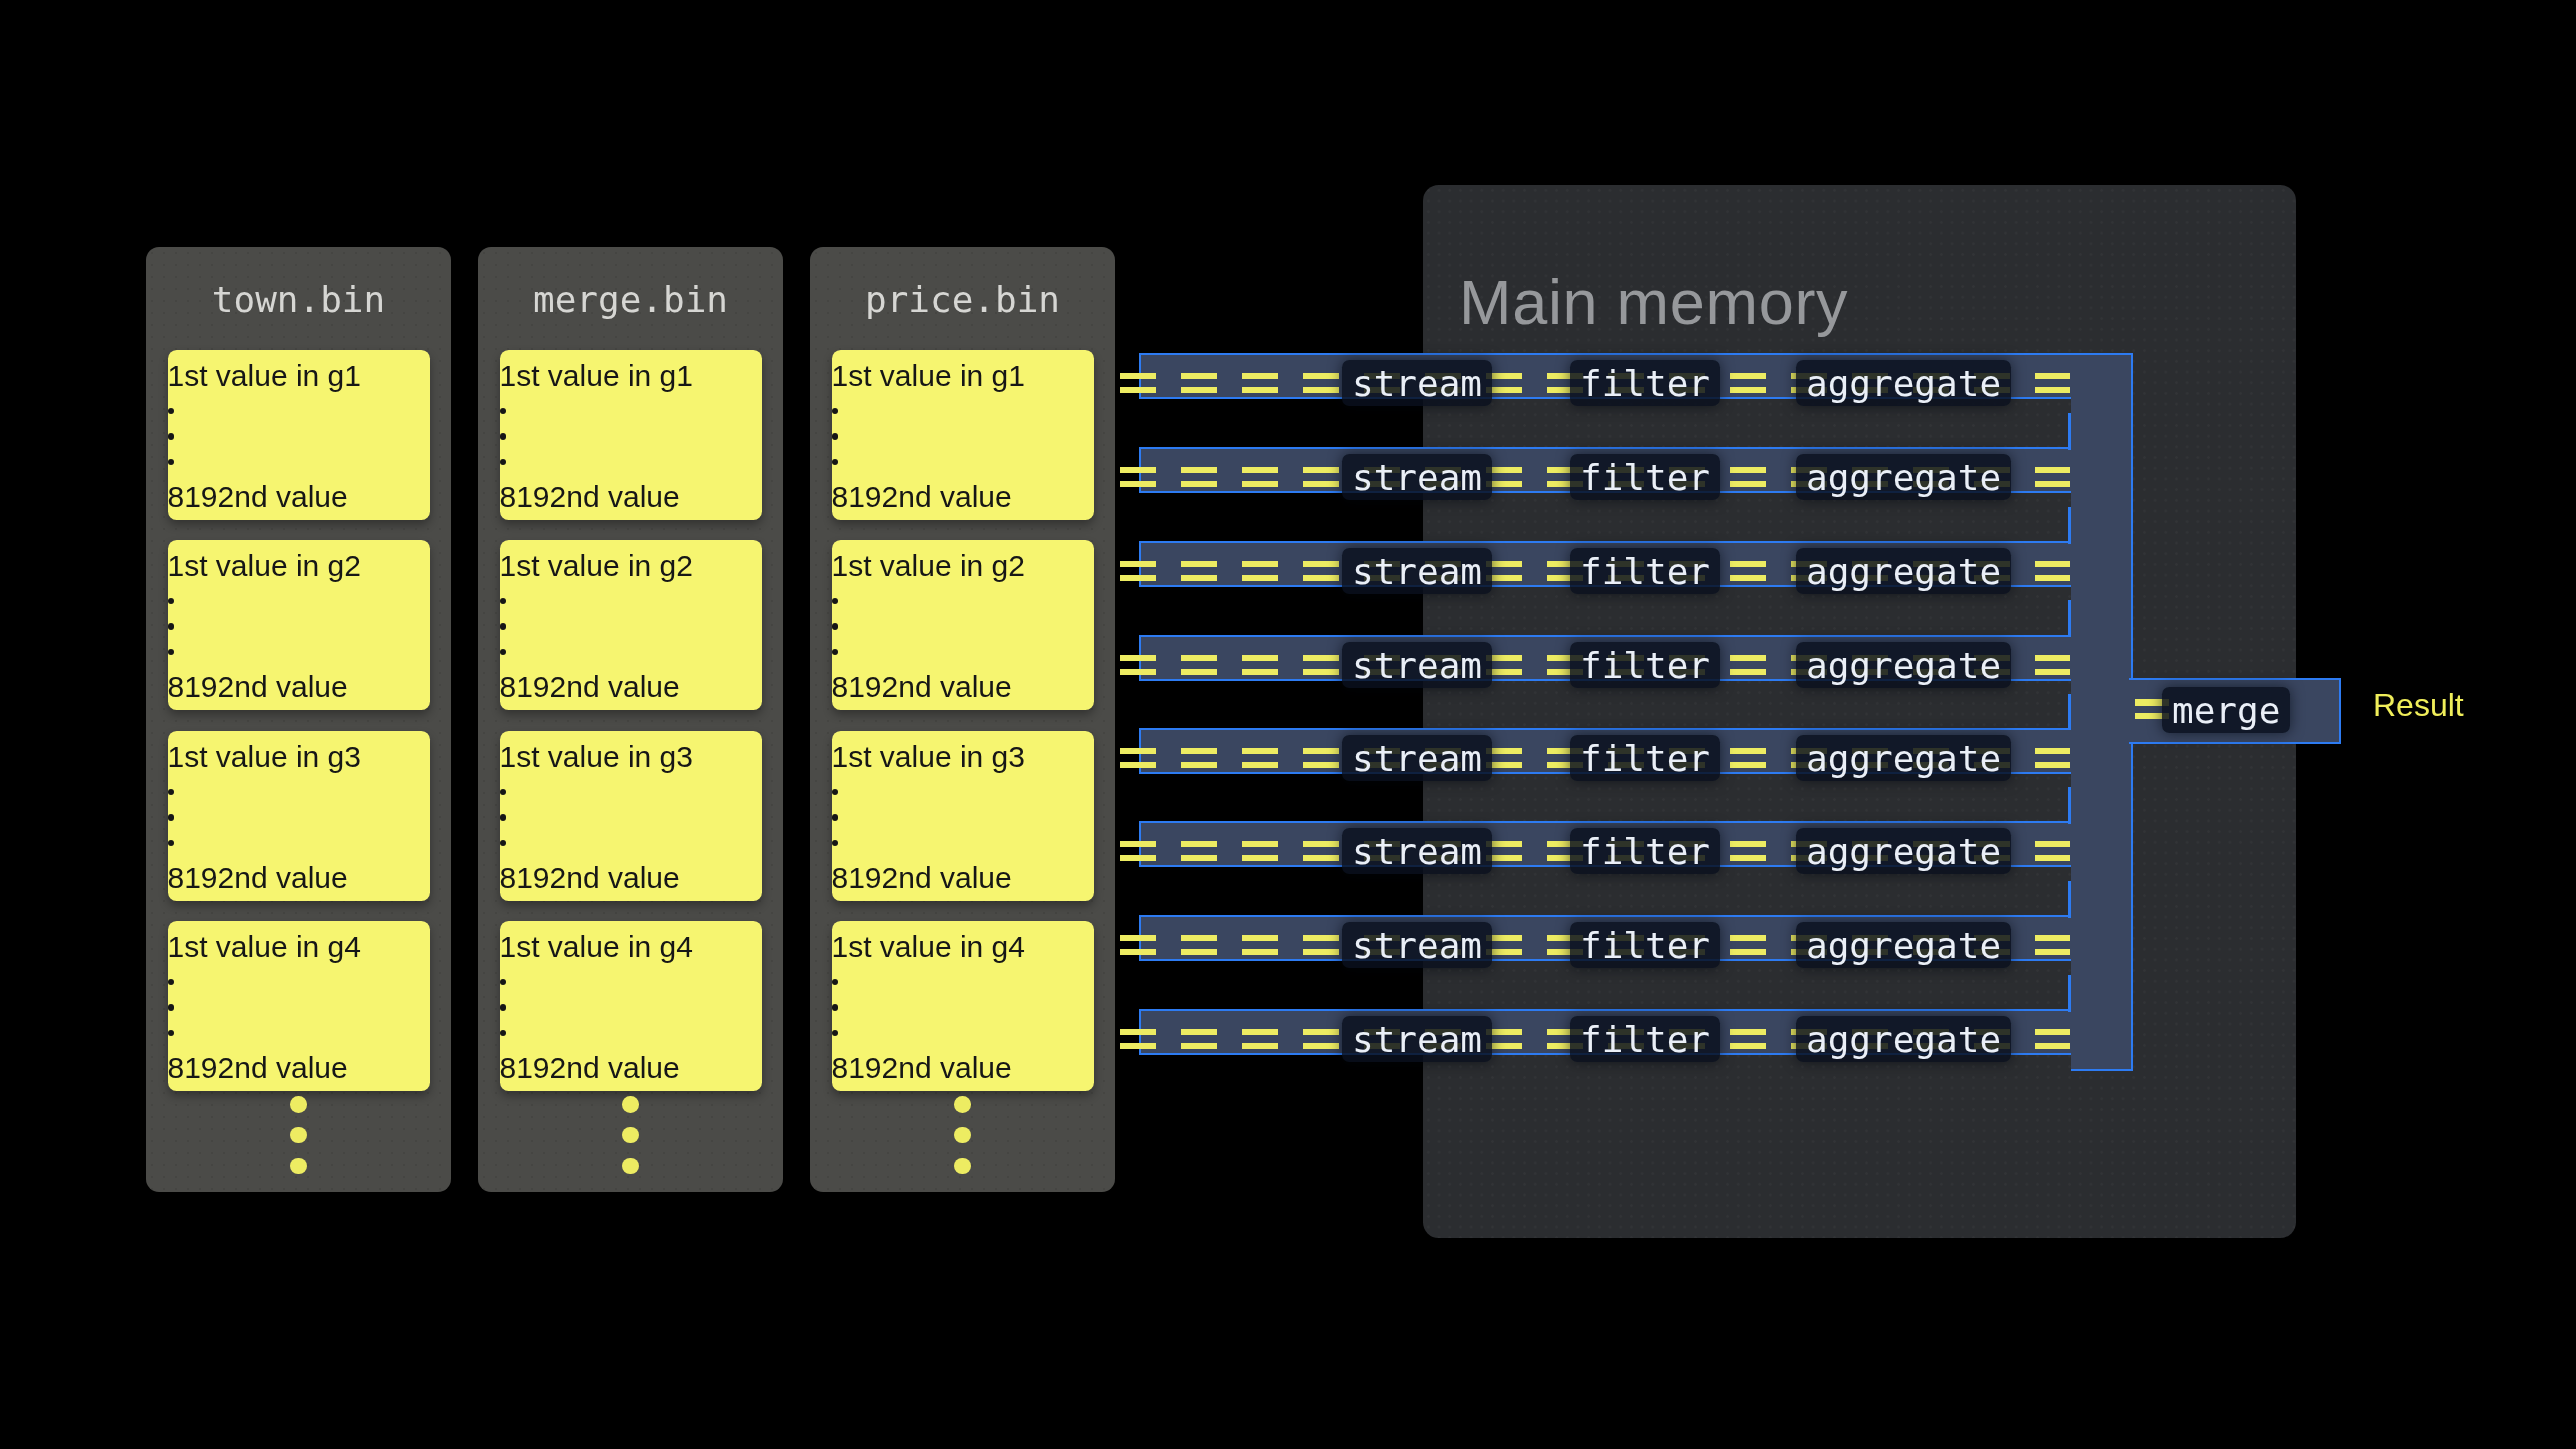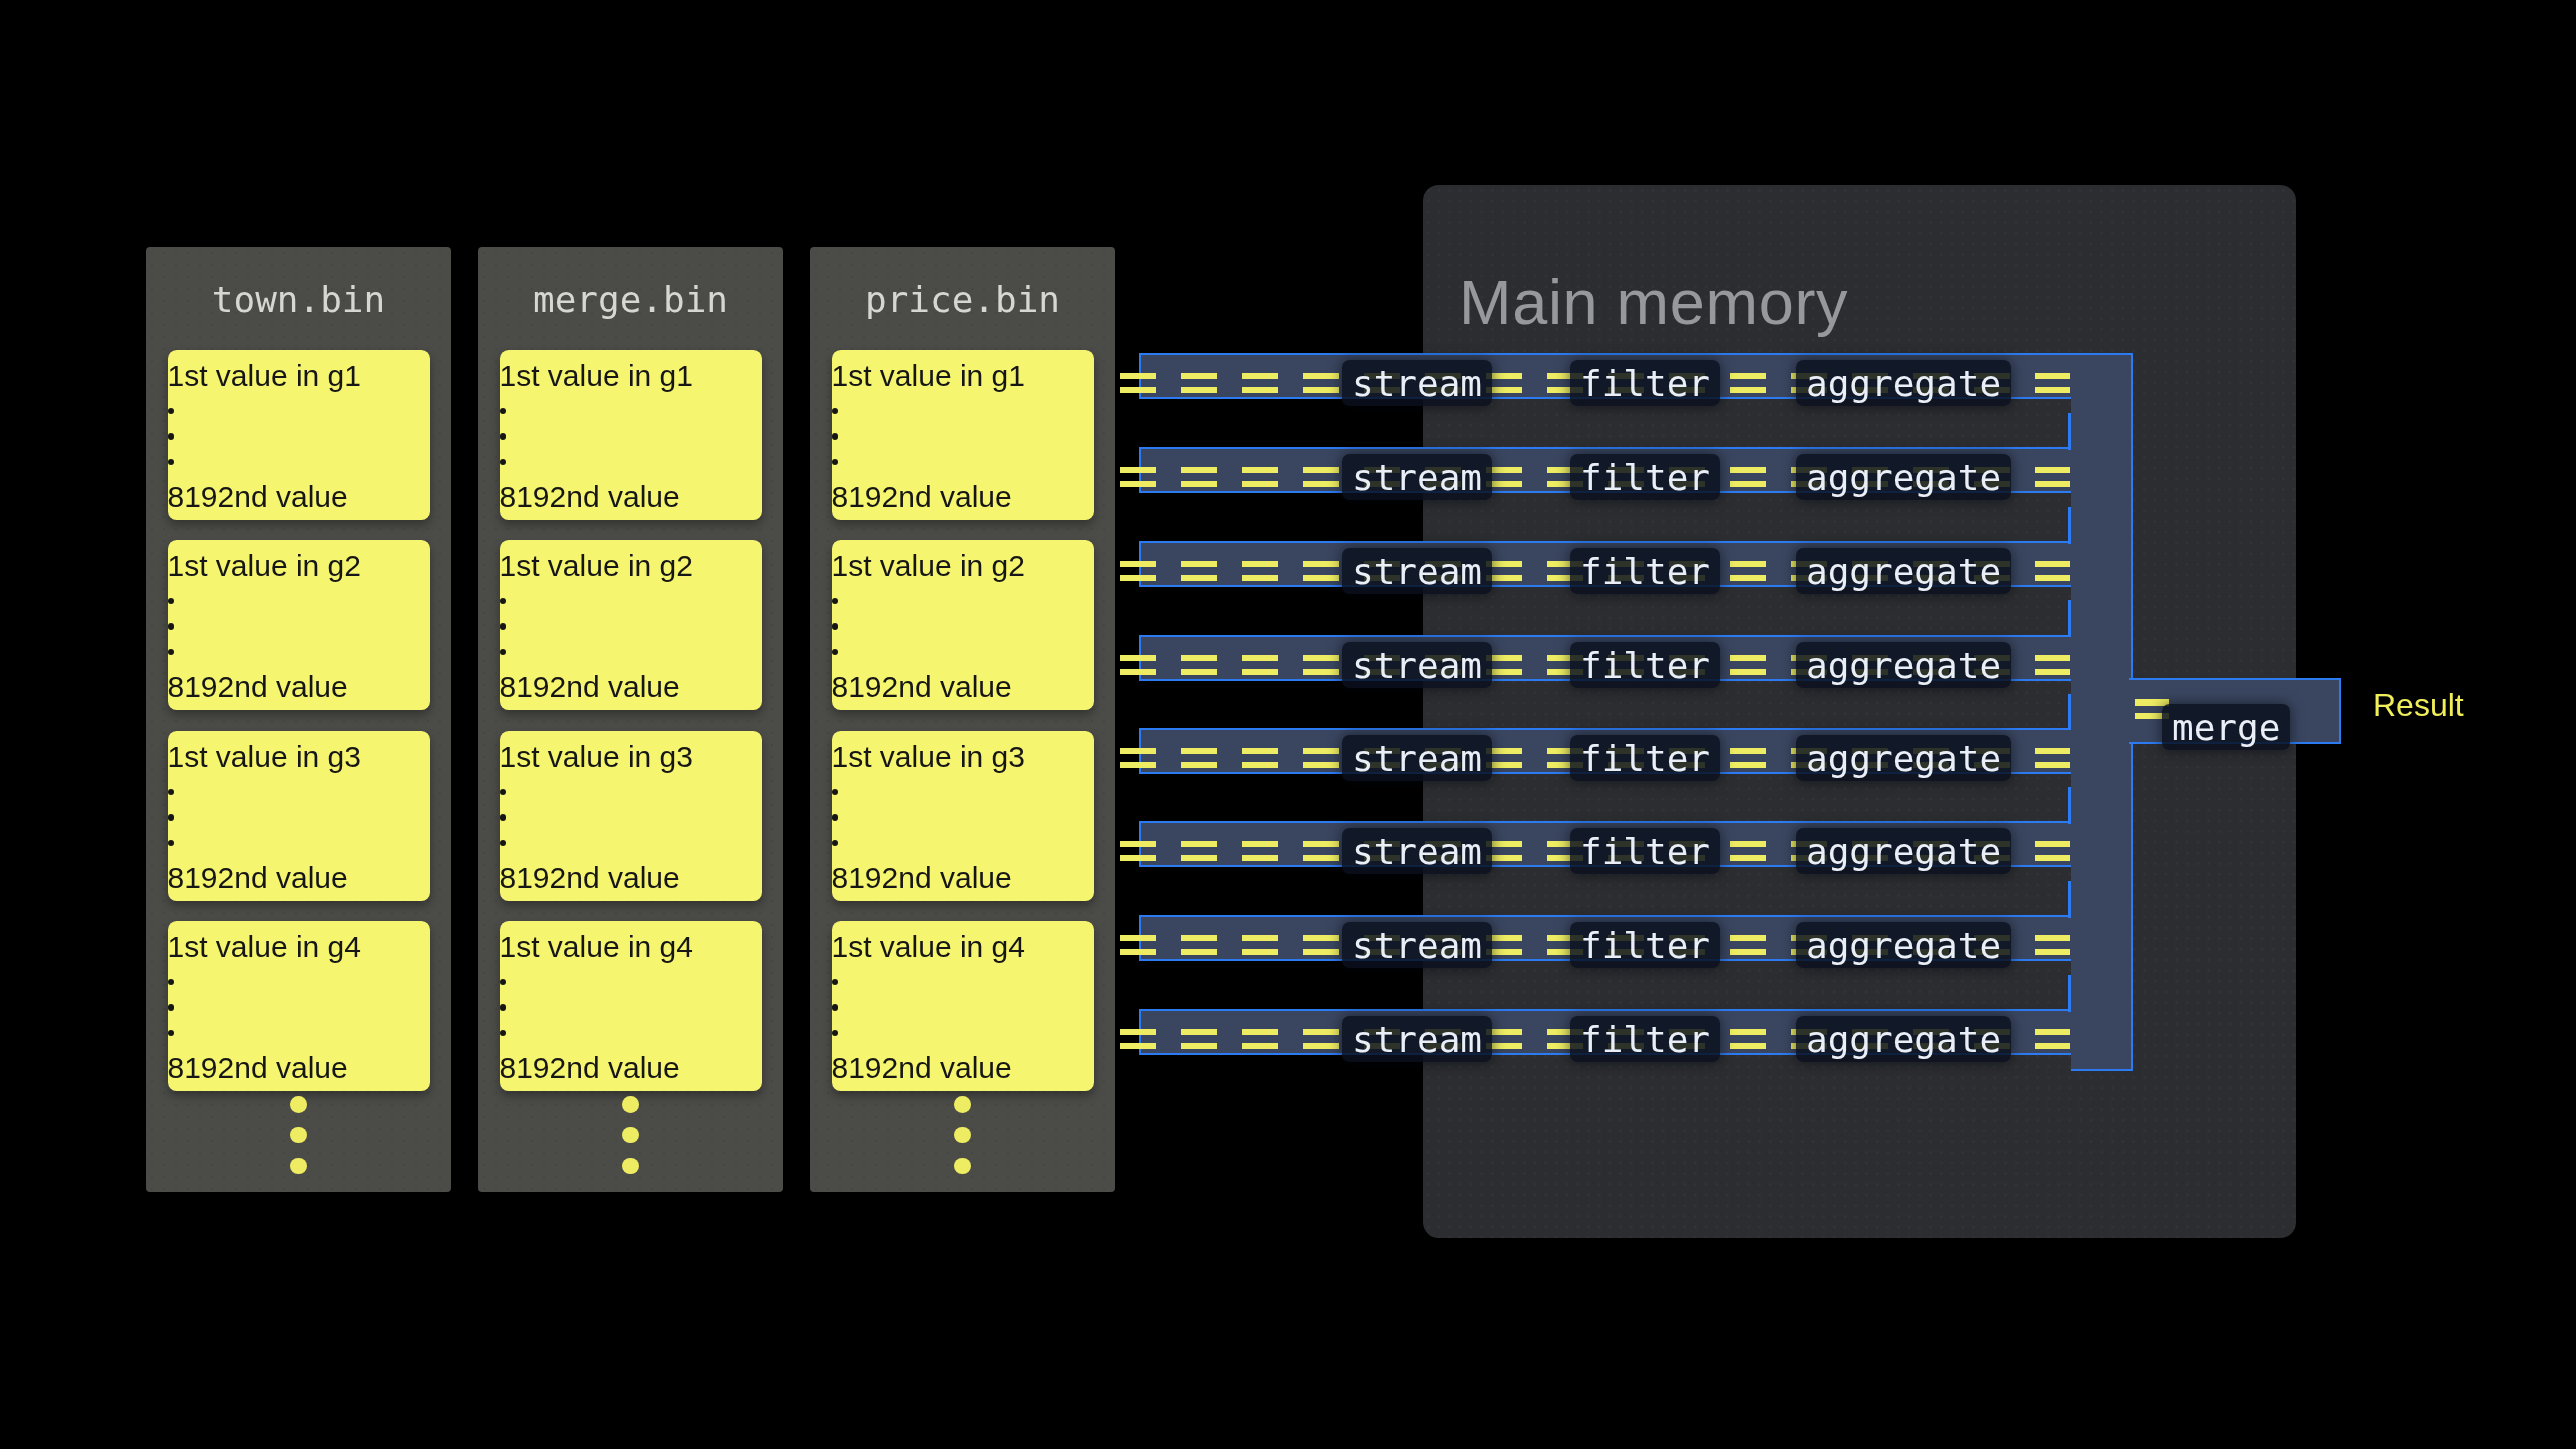--- a/index.html
+++ b/index.html
@@ -17,21 +17,21 @@
 
   
   .memory-panel{position:absolute;left:1423px;top:185px;width:873px;height:1053px;
     background-color:var(--panel);
     background-image:radial-gradient(rgba(255,255,255,0.030) 1.1px,transparent 1.6px);
     background-size:10.7px 10.7px;border-radius:15.7px;}
   .memory-title{position:absolute;left:36px;top:86px;font-size:63px;line-height:1;
     color:var(--panel-text);letter-spacing:0.7px;}
 
   
-  .fcol{position:absolute;top:247px;width:305px;height:945px;border-radius:4px;
+  .fcol{position:absolute;top:247px;width:305px;height:945px;border-radius:13px;
     background-color:var(--col-bg);
     background-image:radial-gradient(rgba(0,0,0,0.08) 1.1px,transparent 1.6px);
     background-size:12px 12px;
     box-shadow:0 8.6px 18.6px rgba(0,0,0,0.45);}
   .fname{position:absolute;top:31.5px;left:0;width:100%;text-align:center;
     font-family:"DejaVu Sans Mono",monospace;font-size:36px;color:var(--col-text);}
   .gbox{position:absolute;left:21.5px;width:262px;height:170px;border-radius:8.6px;
     background:var(--yellow-box);display:flex;flex-direction:column;align-items:flex-start;
     justify-content:space-between;padding:9.3px 0 6.4px;
     box-shadow:0 5px 10px rgba(0,0,0,0.32);}
@@ -62,21 +62,21 @@
     background:var(--navy);border:2.9px solid var(--blue);border-left:none;}
 
   
   .merge-box{position:absolute;left:2129px;top:678px;width:212px;height:66px;
     background:var(--navy);border:2.9px solid var(--blue);border-left:none;z-index:6;}
   .merge-box .mbar{position:absolute;left:5.7px;width:34px;height:6.4px;background:var(--yellow);}
   .merge-box .m1{top:19.3px}.merge-box .m2{top:33px}
   .merge-label{position:absolute;left:33px;top:7.2px;height:46px;display:flex;align-items:center;
     padding:0 10px;border-radius:7.2px;background:var(--stage-bg);
     font-family:"DejaVu Sans Mono",monospace;font-size:36px;color:var(--stage-text);
-    box-shadow:0 0 14.3px rgba(3,6,14,0.6);margin-top:17px;}
+    box-shadow:0 0 14.3px rgba(3,6,14,0.6);}
 
   .result{position:absolute;left:2373px;top:686px;font-size:32px;line-height:1.2;
     color:var(--result-yellow);}
 </style>
 </head>
 <body>
 
 <div class="canvas">
 
   <section class="memory-panel">

